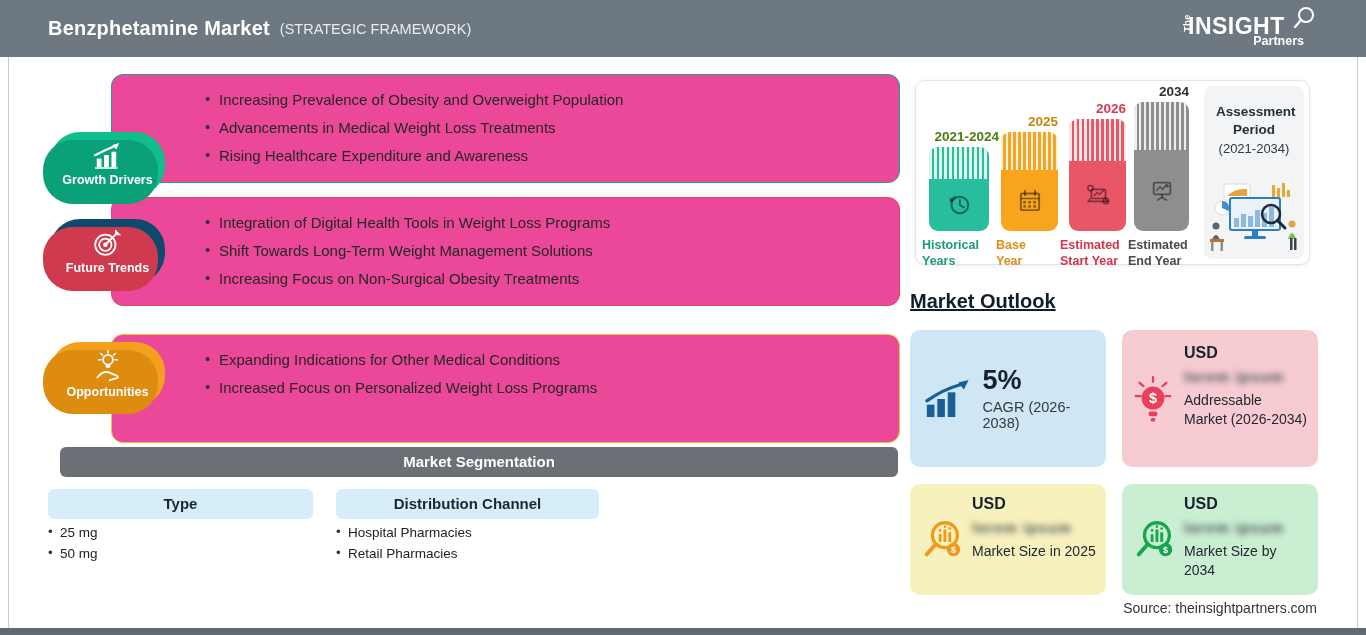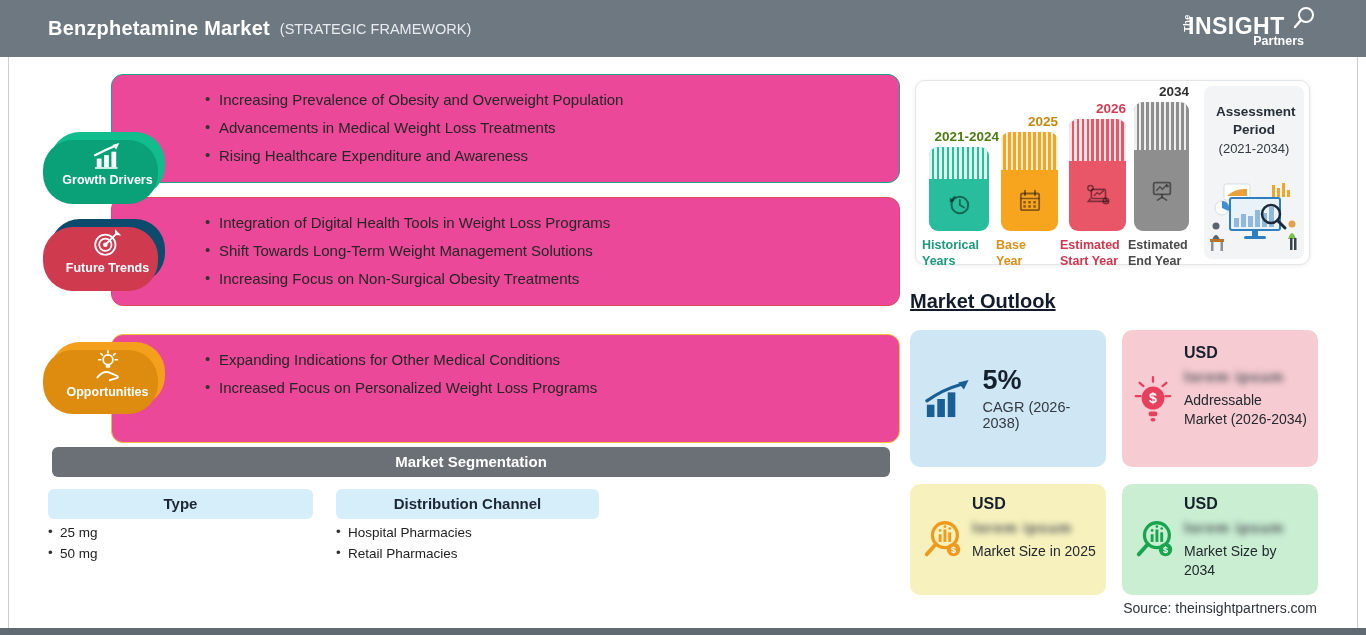--- a/index.html
+++ b/index.html
@@ -38,21 +38,21 @@
     display:flex; flex-direction:column; align-items:center; justify-content:center; }
   .pill::before { content:""; position:absolute; inset:0; border-radius:30px; transform:translate(-7px,8px); z-index:-1; }
   .pill-growth { top:96px;  background:#12bd8d;margin-top:36px; }
   .pill-growth::before { background:#0aa178; }
   .pill-trends { top:219px; background:#0c4a6e; }
   .pill-trends::before { background:#cf3a4f; }
   .pill-opps   { top:342px; background:#f5a01d; }
   .pill-opps::before { background:#dd8c10; }
   .pill-label { color:#fff; font-size:12.5px; font-weight:bold; margin-top:3px; }
   
-  .seg-bar { position:absolute; left:52px; top:447px; width:838px; height:30px; background:#6a7076;
+  .seg-bar { position:absolute; left:60px; top:447px; width:838px; height:30px; background:#6a7076;
     border-radius:6px; color:#fff; font-weight:bold; font-size:15px; text-align:center; line-height:30px; }
   .col-header { position:absolute; top:489px; height:30px; background:#d5eef9; border-radius:6px;
     color:#1d2733; font-weight:bold; font-size:15px; text-align:center; line-height:30px; }
   .col-type { left:48px; width:265px; }
   .col-dist { left:336px; width:263px; }
   .seg-list { position:absolute; top:526px; list-style:none; }
   .seg-list-type { left:48px; }
   .seg-list-dist { left:336px; }
   .seg-list li { position:relative; font-size:13.5px; color:#222; margin-bottom:7px; padding-left:12px; line-height:14px; }
   .seg-list li::before { content:"•"; position:absolute; left:0; top:-1px; color:#333; }

